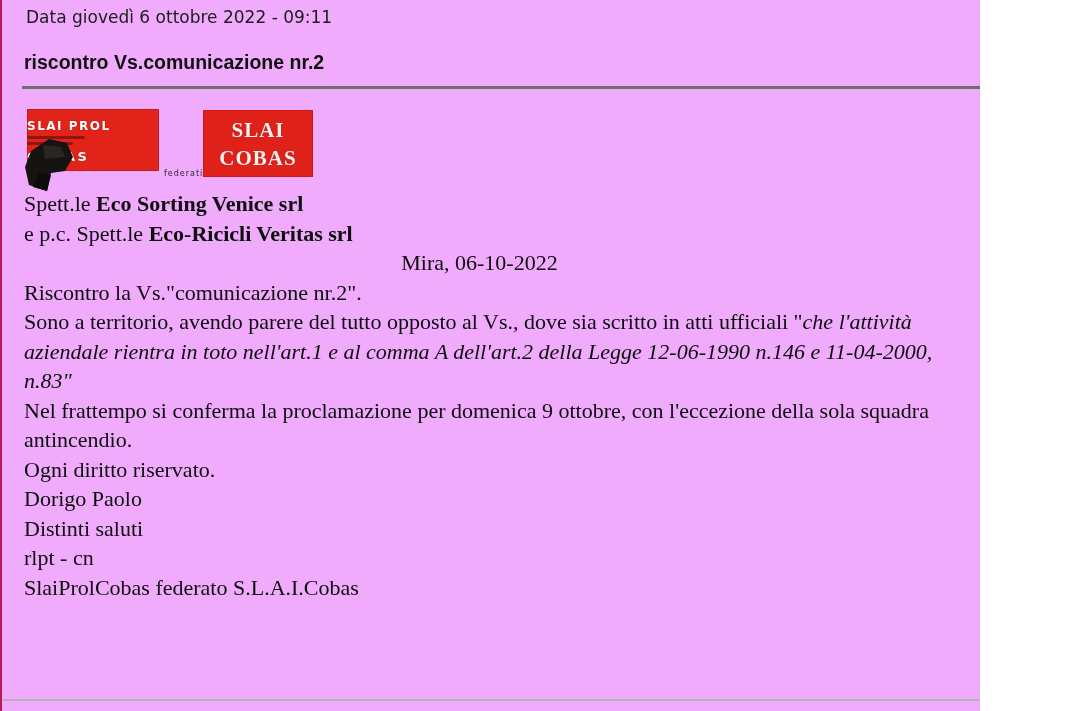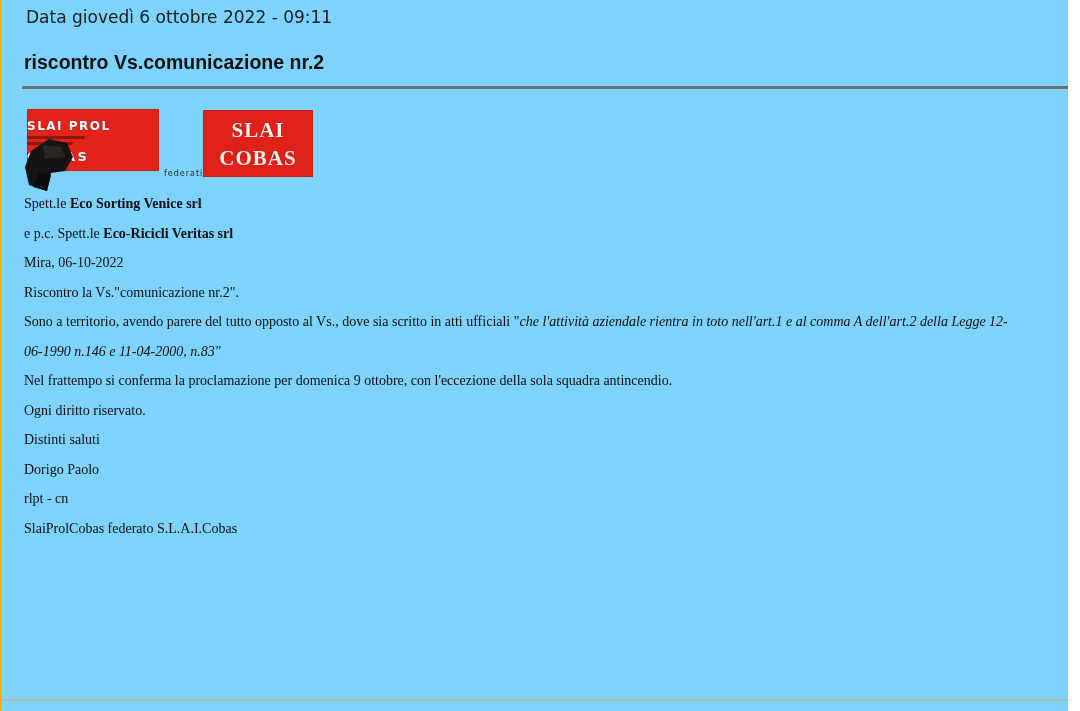--- a/index.html
+++ b/index.html
@@ -1,21 +1,21 @@
 <!DOCTYPE html>
 <html><head>
 <meta charset="utf-8">
 <style>
   html,body { margin:0; padding:0; background:#ffffff; }
   .page {
     position:relative;
-    width:1068px; height:711px;
-    background:#7dd3fc;
+    width:980px; height:711px;
+    background:#f0abfc;
     box-sizing:border-box;
-    border-left:2px solid #eab308;
+    border-left:2px solid #be185d;
     overflow:hidden;
     font-family:"Liberation Serif", serif;
     color:#111;
   }
   
   .meta-line {
     font-family:"DejaVu Sans", sans-serif;
     font-size:17px; color:#1c1c1c;
     padding:7px 0 0 24px;
   }
@@ -70,27 +70,27 @@
   }
   .logo-slaicobas .l1, .logo-slaicobas .l2 {
     font-family:"Liberation Serif", serif;
     font-weight:bold; color:#f5f2ee;
     font-size:21px; line-height:28px; letter-spacing:1px;
     text-shadow:0 0 1px #a81510;
   }
   
   .letter {
     padding:0 45px 0 22px;
-    font-size:14px; line-height:29.5px;
+    font-size:22px; line-height:29.5px;
     color:#0d0d0d;
   }
   .letter p { margin:0; }
   .b { font-weight:bold; }
   .it { font-style:italic;margin-top:12px; }
-  .place-date { text-align:left; }
+  .place-date { text-align:center; }
   .bottom-rule {
     position:absolute; left:0; top:699px;
     width:1080px; height:2px; background:#b3b3b3;
   }
 </style>
 </head>
 <body>
 
 <div class="page">
 
@@ -133,23 +133,23 @@
 
     <p>Riscontro la Vs."comunicazione nr.2".</p>
 
     <p><span>Sono a territorio, avendo parere del tutto opposto al Vs., dove sia scritto in atti ufficiali "</span><span class="it">che l'attività aziendale rientra in toto nell'art.1 e al comma A dell'art.2 della Legge 12-06-1990 n.146 e 11-04-2000, n.83"</span></p>
 
 
     <p>Nel frattempo si conferma la proclamazione per domenica 9 ottobre, con l'eccezione della sola squadra antincendio.</p>
 
     <p>Ogni diritto riservato.</p>
 
+    <p>Dorigo Paolo</p>
+
     <p>Distinti saluti</p>
-
-    <p>Dorigo Paolo</p>
 
     <p>rlpt - cn</p>
 
     <p>SlaiProlCobas federato S.L.A.I.Cobas</p>
 
   </div>
 
   <div class="bottom-rule"></div>
 
 </div>

